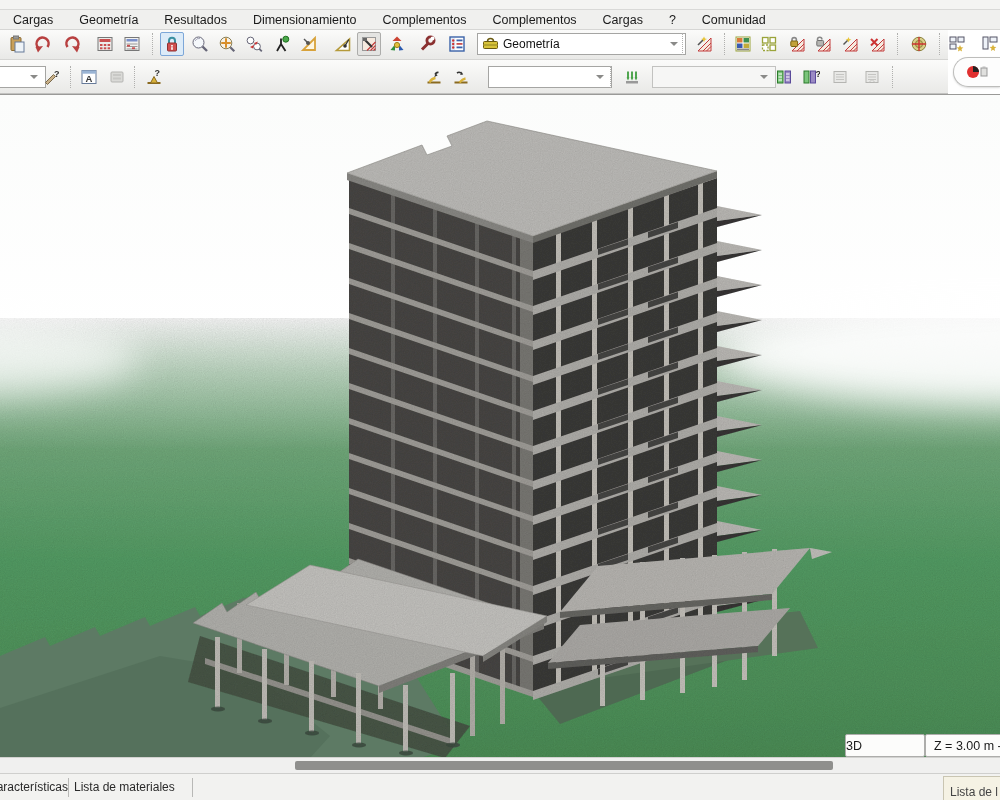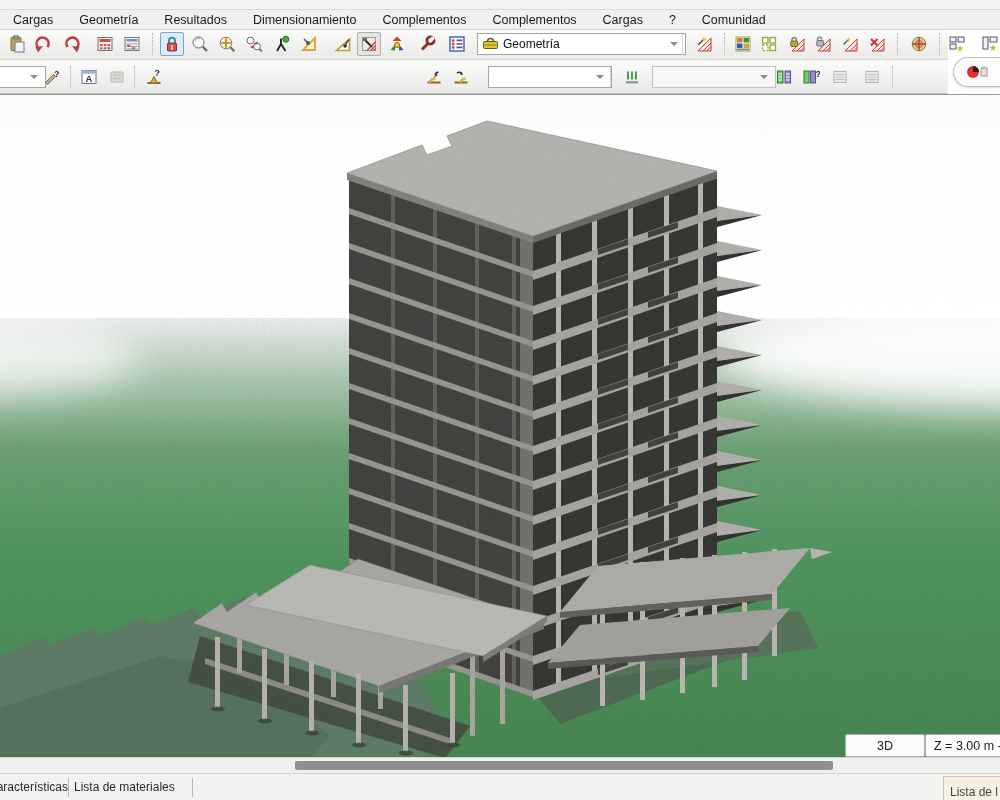--- a/index.html
+++ b/index.html
@@ -32,21 +32,21 @@
   
   #panelbtn{position:absolute;left:953px;top:57px;width:47px;height:30px;background:#fdfdfd;
             border:1px solid #bdbdbb;border-right:none;border-radius:15px 0 0 15px;
             display:flex;align-items:center;justify-content:center;cursor:default;padding:0;
             box-shadow:0 1px 2px rgba(0,0,0,.15)}
   
   #viewport{left:0;top:94px;width:1000px;height:663px;background:#fbfcfb;border-top:1px solid #9a9a98;cursor:default}
   #scene{position:absolute;left:0;top:1px;width:1000px;height:662px;display:block}
   .statuscell{position:absolute;height:21px;background:#fcfcfb;border:1px solid #adadab;border-radius:2px;
               font-size:12.5px;display:flex;align-items:center;white-space:nowrap;overflow:hidden;color:#1a1a1a}
-  #cell3d{left:845px;top:734px;width:78px;justify-content:center}
+  #cell3d{left:845px;top:734px;width:78px;justify-content:flex-start}
   #cellz{left:925px;top:734px;width:90px;padding-left:8px}
   
   #hscroll{left:0;top:757px;width:1000px;height:16px;background:#f0f0ef;border-top:1px solid #d2d2d0}
   #hthumb{position:absolute;left:295px;top:3px;width:538px;height:9px;background:#8f8f8d;border-radius:2px}
   #tabbar{left:0;top:773px;width:1000px;height:27px;background:#f2f2f0;border-top:1px solid #cfcfcd;
           font-size:12px;color:#2a2a2a}
   .tabsep{position:absolute;top:4px;height:19px;border-left:1px solid #b8b8b6}
   #tab1{position:absolute;left:0;top:0;width:68px;height:27px;overflow:hidden}
   #tab1 span{position:absolute;left:-12px;top:6px;white-space:nowrap}
   #tab2{position:absolute;left:60px;top:6px;padding:0 14px;white-space:nowrap}

